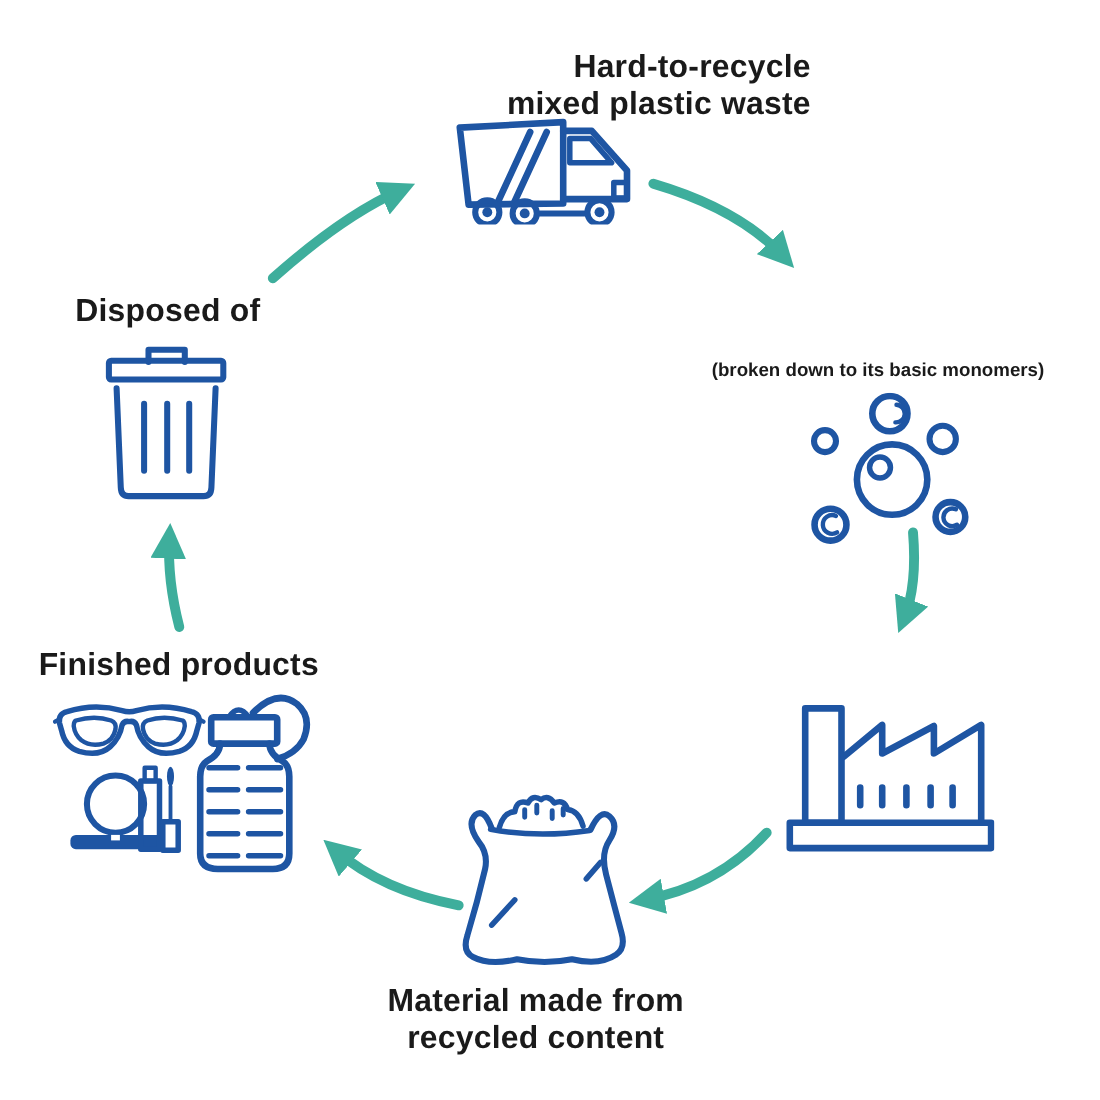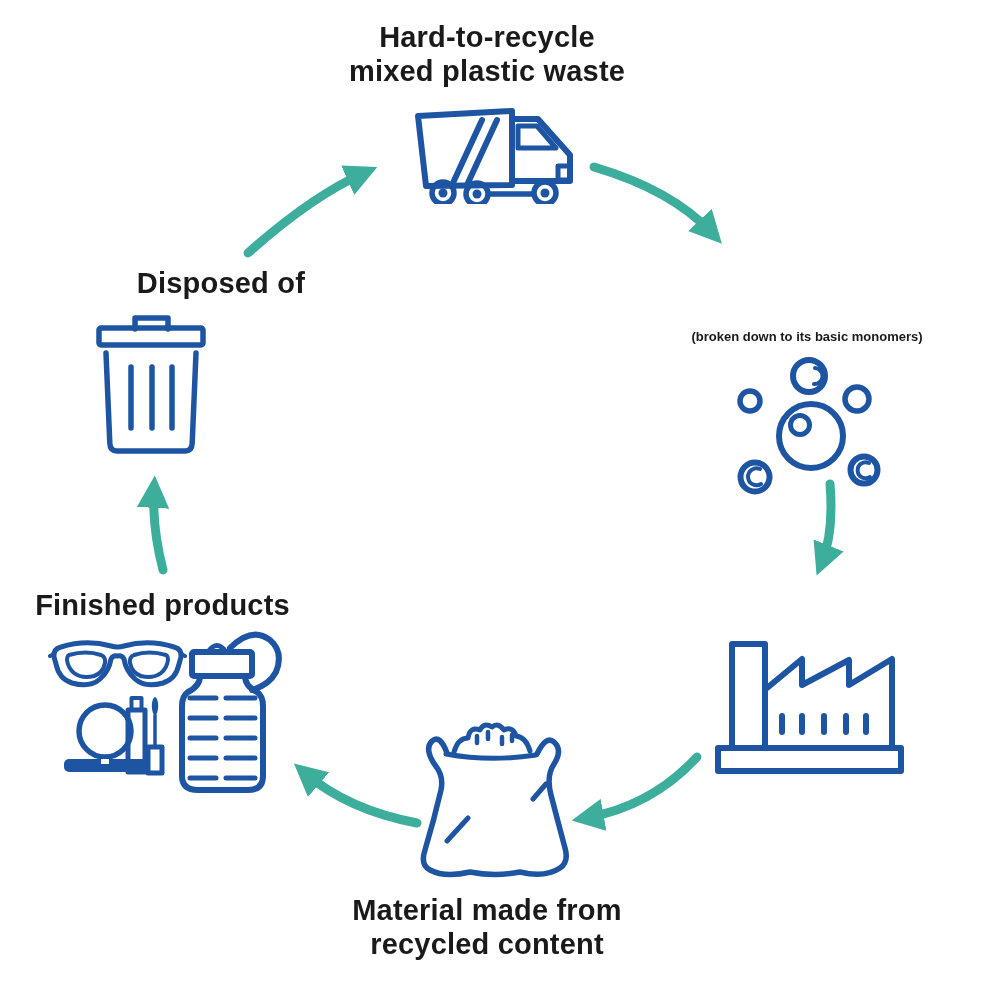--- a/index.html
+++ b/index.html
@@ -12,22 +12,22 @@
   .canvas{
     position:relative;width:1000px;height:1000px;background:var(--bg);
     overflow:hidden;font-family:"Liberation Sans","DejaVu Sans",sans-serif;
   }
   .node-label{
     position:absolute;text-align:center;color:var(--text);
     font-weight:700;font-size:29px;line-height:34px;
     white-space:pre-line;letter-spacing:.2px;
   }
   .node-sublabel{
-    position:absolute;text-align:center;color:var(--text);
-    font-weight:600;font-size:13px;line-height:17px;white-space:pre-line;
+    position:absolute;color:var(--text);
+    font-weight:600;font-size:17px;line-height:17px;white-space:pre-line;
   }
   .icon{position:absolute;}
   svg{display:block;}
   .stroke{fill:none;stroke:var(--blue);stroke-linecap:round;stroke-linejoin:round;}
   .fillb{fill:var(--blue);stroke:none;}
   .arrow{fill:none;stroke:var(--teal);stroke-width:9;stroke-linecap:round;}
 </style>
 </head>
 <body>
 
@@ -40,21 +40,21 @@
       </marker>
     </defs>
     <path class="arrow" d="M 248 253 Q 312 196 364 173" marker-end="url(#ah)"></path>
     <path class="arrow" d="M 594 167 Q 672 190 712 233" marker-end="url(#ah)"></path>
     <path class="arrow" d="M 830 484 Q 834 532 822 562" marker-end="url(#ah)"></path>
     <path class="arrow" d="M 697 757 Q 652 806 586 818" marker-end="url(#ah)"></path>
     <path class="arrow" d="M 417 823 Q 348 810 305 773" marker-end="url(#ah)"></path>
     <path class="arrow" d="M 163 570 Q 152 527 154 490" marker-end="url(#ah)"></path>
   </svg>
 
-  <div class="node-label" style="left:237px;top:20px;width:500px;">Hard-to-recycle
+  <div class="node-label" style="left:237px;top:44px;width:500px;text-align:right;">Hard-to-recycle
 mixed plastic waste</div>
   <svg class="icon" style="left:404px;top:104px;" width="188" height="100" viewBox="0 0 188 100">
     <path class="stroke" stroke-width="6" d="M 14 12 L 108 7 L 108 81 L 22 82 Z"></path>
     <path class="stroke" stroke-width="6" d="M 48 81 L 78 16 M 63 81 L 93 16"></path>
     <path class="stroke" stroke-width="6" d="M 108 15 L 134 15 L 166 51 L 166 77 L 108 77"></path>
     <path class="stroke" stroke-width="5" d="M 114 22 L 133 22 L 152 44 L 114 44 Z"></path>
     <rect class="stroke" stroke-width="5" x="154" y="62" width="12" height="14"></rect>
     <path class="stroke" stroke-width="5.5" d="M 85 90 L 129 90"></path>
     <circle class="stroke" stroke-width="5.5" cx="39" cy="89" r="11" fill="#fff"></circle>
     <circle class="fillb" cx="39" cy="89" r="4.5"></circle>
@@ -117,21 +117,21 @@
     </g>
     <g>
       <path class="stroke" stroke-width="6" d="M 182 20 Q 204 -2 222 12 Q 236 24 228 44 Q 221 57 204 62"></path>
       <path class="stroke" stroke-width="5" d="M 160 24 Q 169 11 178 24"></path>
       <rect class="stroke" stroke-width="6" x="144" y="24" width="60" height="24" rx="2"></rect>
       <path class="stroke" stroke-width="6" d="M 152 48 Q 152 58 140 64 Q 134 68 134 78 L 134 148 Q 134 162 150 162 L 200 162 Q 215 162 215 148 L 215 78 Q 215 68 209 64 Q 197 58 197 48"></path>
       <path class="stroke" stroke-width="5" d="M 142 70 H 168 M 178 70 H 207 M 142 90 H 168 M 178 90 H 207 M 142 110 H 168 M 178 110 H 207 M 142 130 H 168 M 178 130 H 207 M 142 150 H 168 M 178 150 H 207"></path>
     </g>
   </svg>
 
-  <div class="node-label" style="left:0px;top:266px;width:305px;text-align:right;">Disposed of</div>
+  <div class="node-label" style="left:0px;top:266px;width:305px;">Disposed of</div>
   <svg class="icon" style="left:92px;top:314px;" width="130" height="148" viewBox="0 0 130 148">
     <path class="stroke" stroke-width="5.5" d="M 43 15 L 43 4 L 76 4 L 76 15"></path>
     <rect class="stroke" stroke-width="5.5" x="7" y="14" width="104" height="17" rx="2"></rect>
     <path class="stroke" stroke-width="5.5" d="M 14 39 L 17.8 129 Q 18 137 25 137 L 93 137 Q 100 137 100.2 129 L 104 39"></path>
     <path class="stroke" stroke-width="5.5" d="M 39 53 L 39 114 M 60 53 L 60 114 M 80 53 L 80 114"></path>
   </svg>
 
 </div>
 
 </body></html>

